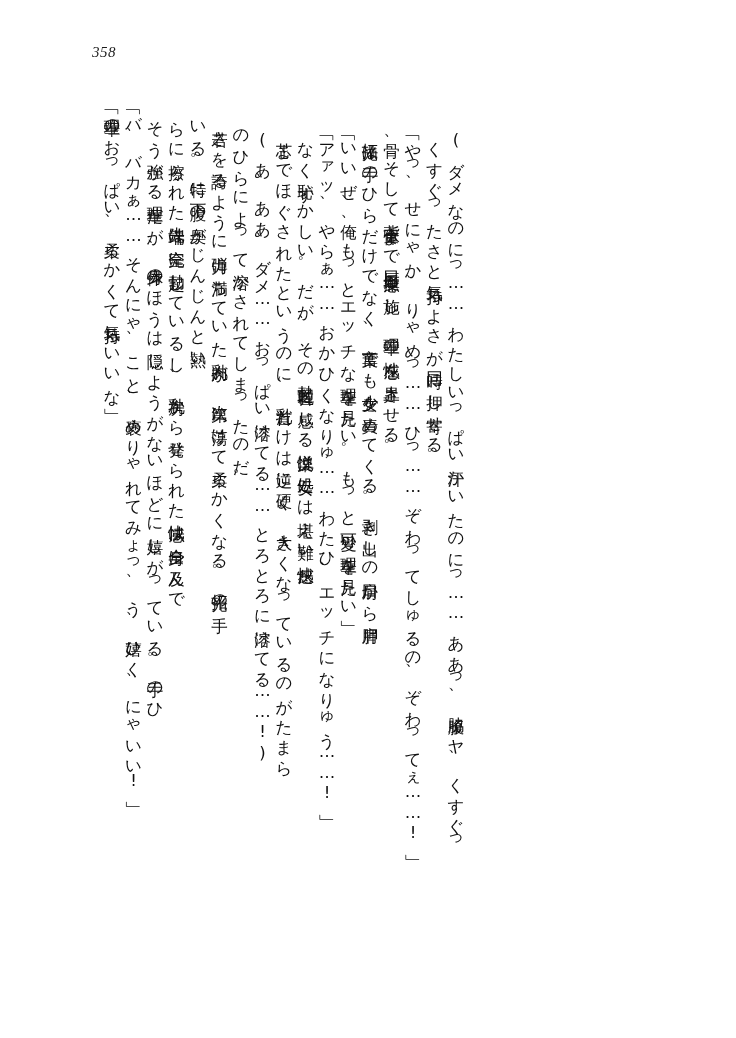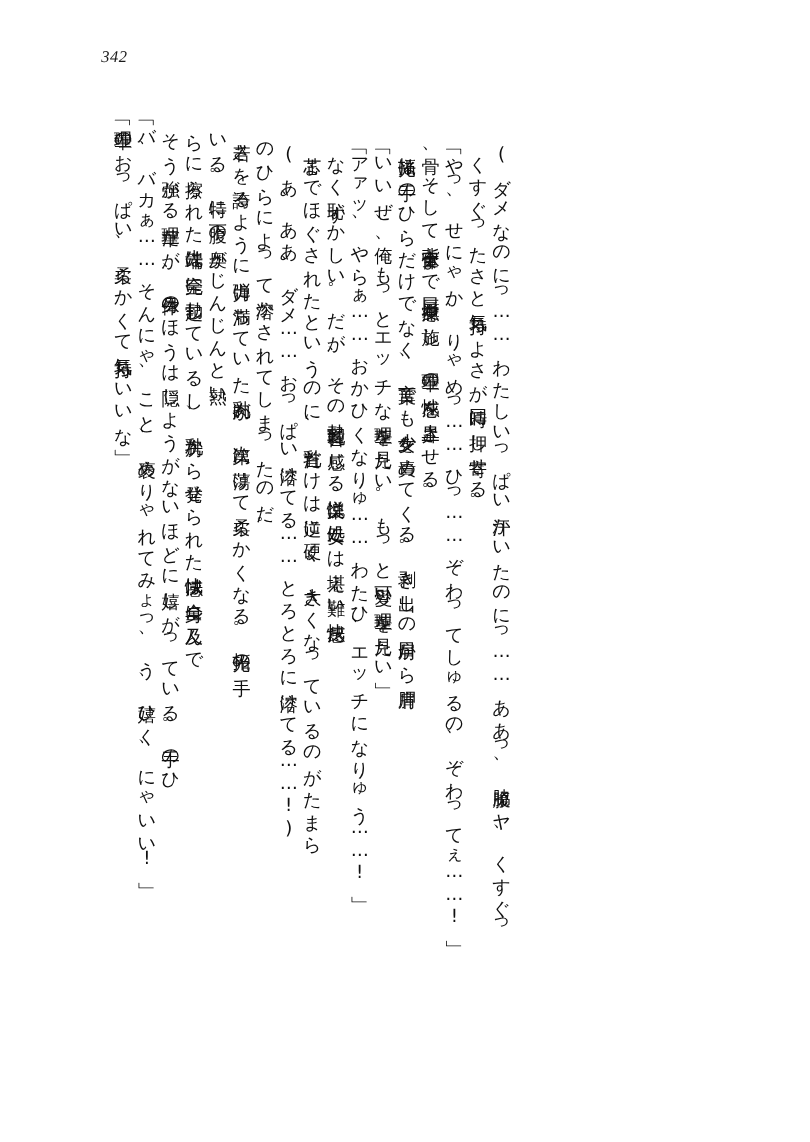--- a/index.html
+++ b/index.html
@@ -57,21 +57,21 @@
   
   .tcol.indent-1 { padding-top: 14px; }
   .tcol.indent-2 { padding-top: 26px; }
   .tcol.indent-3 { padding-top: 6px; }
 </style>
 </head>
 <body>
 
 <div class="page">
 
-  <div class="page-number">342</div>
+  <div class="page-number">358</div>
 
   <div class="body-text">
     <div class="tcol">「理華のおっぱい、柔らかくて気持ちいいな」</div>
     <div class="tcol">「バ、バカぁ……そんにゃ、こと、褒めりゃれてみょっ、う、嬉ひく、にゃいい!」</div>
     <div class="tcol indent-3">そう強がる理華だが、身体のほうは隠しようがないほどに嬉しがっている。手のひ</div>
     <div class="tcol indent-3">らに擦られた先端は完全に勃起しているし、乳房から発せられた快感は全身に及んで</div>
     <div class="tcol indent-3">いる。特に下腹の奥がじんじんと熱い。</div>
     <div class="tcol indent-1">若さを誇るように弾力に満ちていた乳肉が、次第に蕩けて柔らかくなる。拓光の手</div>
     <div class="tcol indent-1">のひらによって溶かされてしまったのだ。</div>
     <div class="tcol indent-2">(あ、ああ、ダメ……おっぱい溶けてる……とろとろに溶けてる……!)</div>

